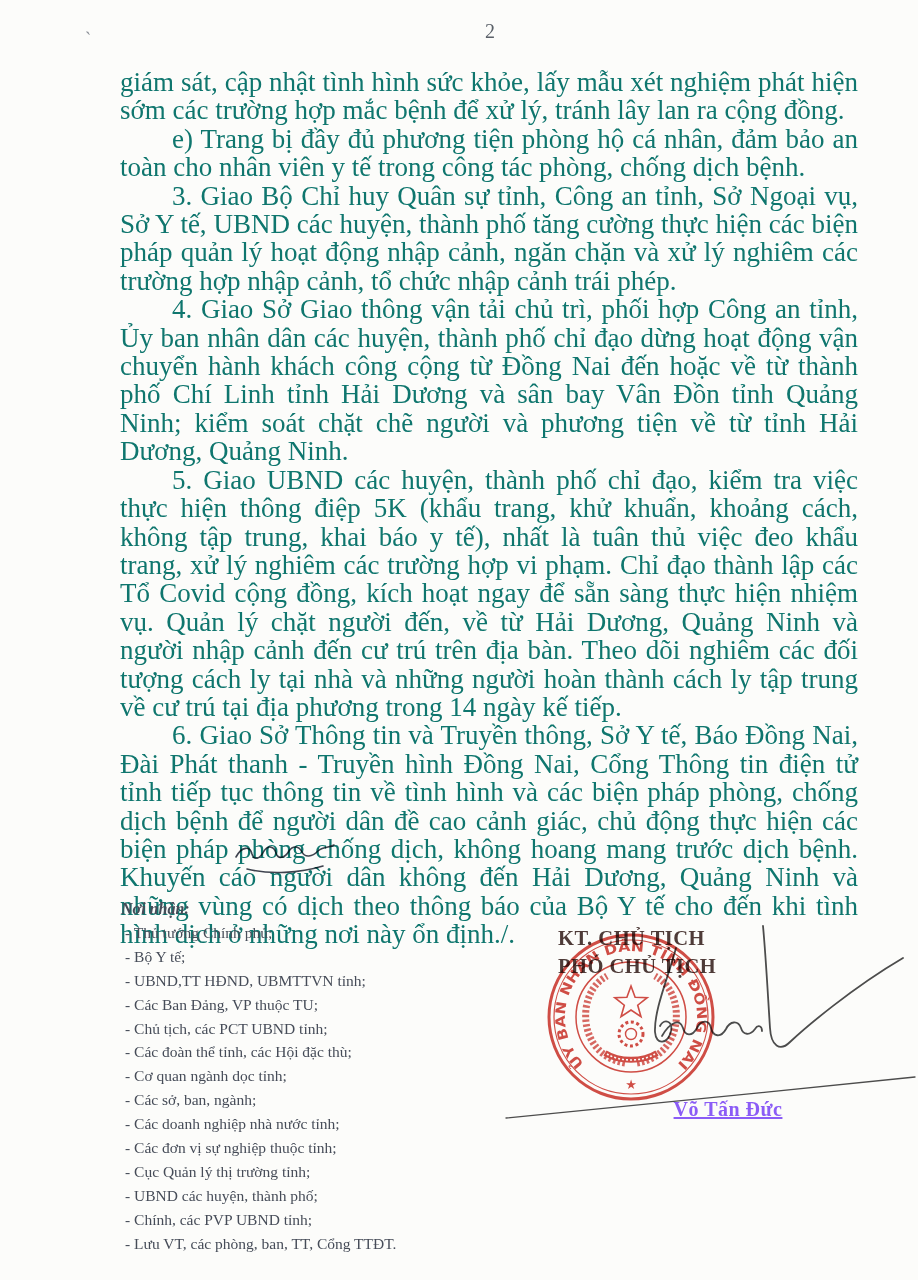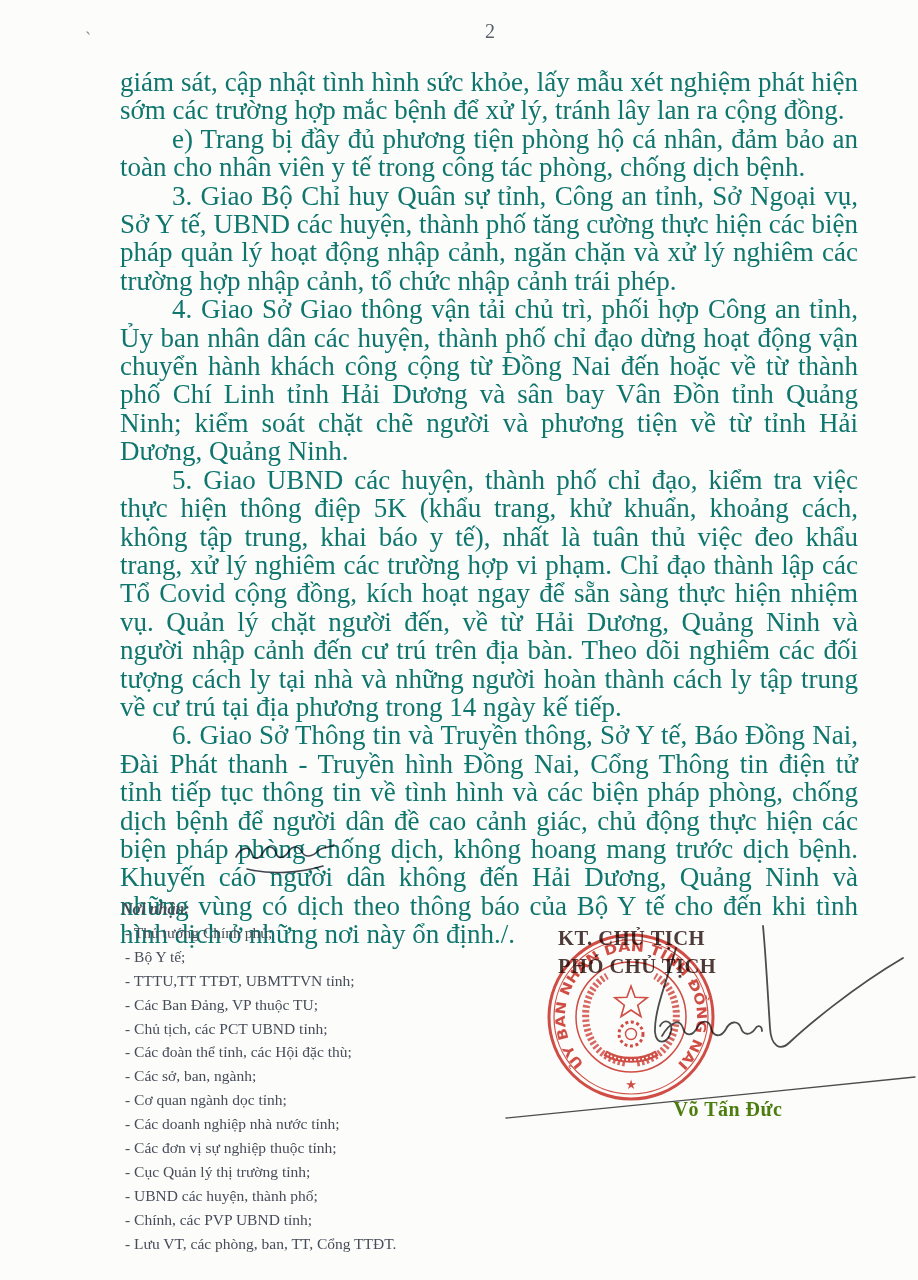--- a/index.html
+++ b/index.html
@@ -33,21 +33,21 @@
   .recipients-heading{font-weight:bold;font-style:italic;font-size:16px;margin:0 0 3px 0;}
   .recipients-list{list-style:none;margin:0;padding:0;}
   .recipients-list li{margin:4px;padding:0;}
   .sig-block{
     position:absolute;left:558px;top:924px;width:340px;
     text-align:left;color:#4e3b38;
   }
   .sig-title{font-weight:bold;font-size:20.5px;line-height:28px;letter-spacing:.5px;}
   .sig-name{
     position:absolute;left:558px;top:1098px;width:340px;
-    text-align:center;font-weight:bold;font-size:20px;color:#4d7c0f;letter-spacing:.5px;
+    text-align:center;font-weight:bold;font-size:20px;color:#8b5cf6;letter-spacing:.5px;text-decoration:underline;
   }
   .seal-svg{
     position:absolute;left:545px;top:931px;width:172px;height:172px;
     mix-blend-mode:multiply;opacity:.93;
   }
   .ink-overlay{
     position:absolute;left:0;top:0;width:918px;height:1280px;
     pointer-events:none;mix-blend-mode:multiply;
   }
   .seal-ring-text{
@@ -71,26 +71,26 @@
     <p>4. Giao Sở Giao thông vận tải chủ trì, phối hợp Công an tỉnh, Ủy ban nhân dân các huyện, thành phố chỉ đạo dừng hoạt động vận chuyển hành khách công cộng từ Đồng Nai đến hoặc về từ thành phố Chí Linh tỉnh Hải Dương và sân bay Vân Đồn tỉnh Quảng Ninh; kiểm soát chặt chẽ người và phương tiện về từ tỉnh Hải Dương, Quảng Ninh.</p>
     <p>5. Giao UBND các huyện, thành phố chỉ đạo, kiểm tra việc thực hiện thông điệp 5K (khẩu trang, khử khuẩn, khoảng cách, không tập trung, khai báo y tế), nhất là tuân thủ việc đeo khẩu trang, xử lý nghiêm các trường hợp vi phạm. Chỉ đạo thành lập các Tổ Covid cộng đồng, kích hoạt ngay để sẵn sàng thực hiện nhiệm vụ. Quản lý chặt người đến, về từ Hải Dương, Quảng Ninh và người nhập cảnh đến cư trú trên địa bàn. Theo dõi nghiêm các đối tượng cách ly tại nhà và những người hoàn thành cách ly tập trung về cư trú tại địa phương trong 14 ngày kế tiếp.</p>
     <p>6. Giao Sở Thông tin và Truyền thông, Sở Y tế, Báo Đồng Nai, Đài Phát thanh - Truyền hình Đồng Nai, Cổng Thông tin điện tử tỉnh tiếp tục thông tin về tình hình và các biện pháp phòng, chống dịch bệnh để người dân đề cao cảnh giác, chủ động thực hiện các biện pháp phòng chống dịch, không hoang mang trước dịch bệnh. Khuyến cáo người dân không đến Hải Dương, Quảng Ninh và những vùng có dịch theo thông báo của Bộ Y tế cho đến khi tình hình dịch ở những nơi này ổn định./.</p>
   </div>
 
   <div class="recipients">
     <p class="recipients-heading">Nơi nhận:</p>
     <ul class="recipients-list">
       <li>- Thủ tướng Chính phủ;</li>
       <li>- Bộ Y tế;</li>
-      <li>- TTTU,TT TTĐT, UBMTTVN tỉnh;</li>
+      <li>- UBND,TT HĐND, UBMTTVN tỉnh;</li>
       <li>- Các Ban Đảng, VP thuộc TU;</li>
       <li>- Chủ tịch, các PCT UBND tỉnh;</li>
       <li>- Các đoàn thể tỉnh, các Hội đặc thù;</li>
+      <li>- Cơ quan ngành dọc tỉnh;</li>
       <li>- Các sở, ban, ngành;</li>
-      <li>- Cơ quan ngành dọc tỉnh;</li>
       <li>- Các doanh nghiệp nhà nước tỉnh;</li>
       <li>- Các đơn vị sự nghiệp thuộc tỉnh;</li>
       <li>- Cục Quản lý thị trường tỉnh;</li>
       <li>- UBND các huyện, thành phố;</li>
       <li>- Chính, các PVP UBND tỉnh;</li>
       <li>- Lưu VT, các phòng, ban, TT, Cổng TTĐT.</li>
     </ul>
   </div>
 
   <div class="sig-block">

